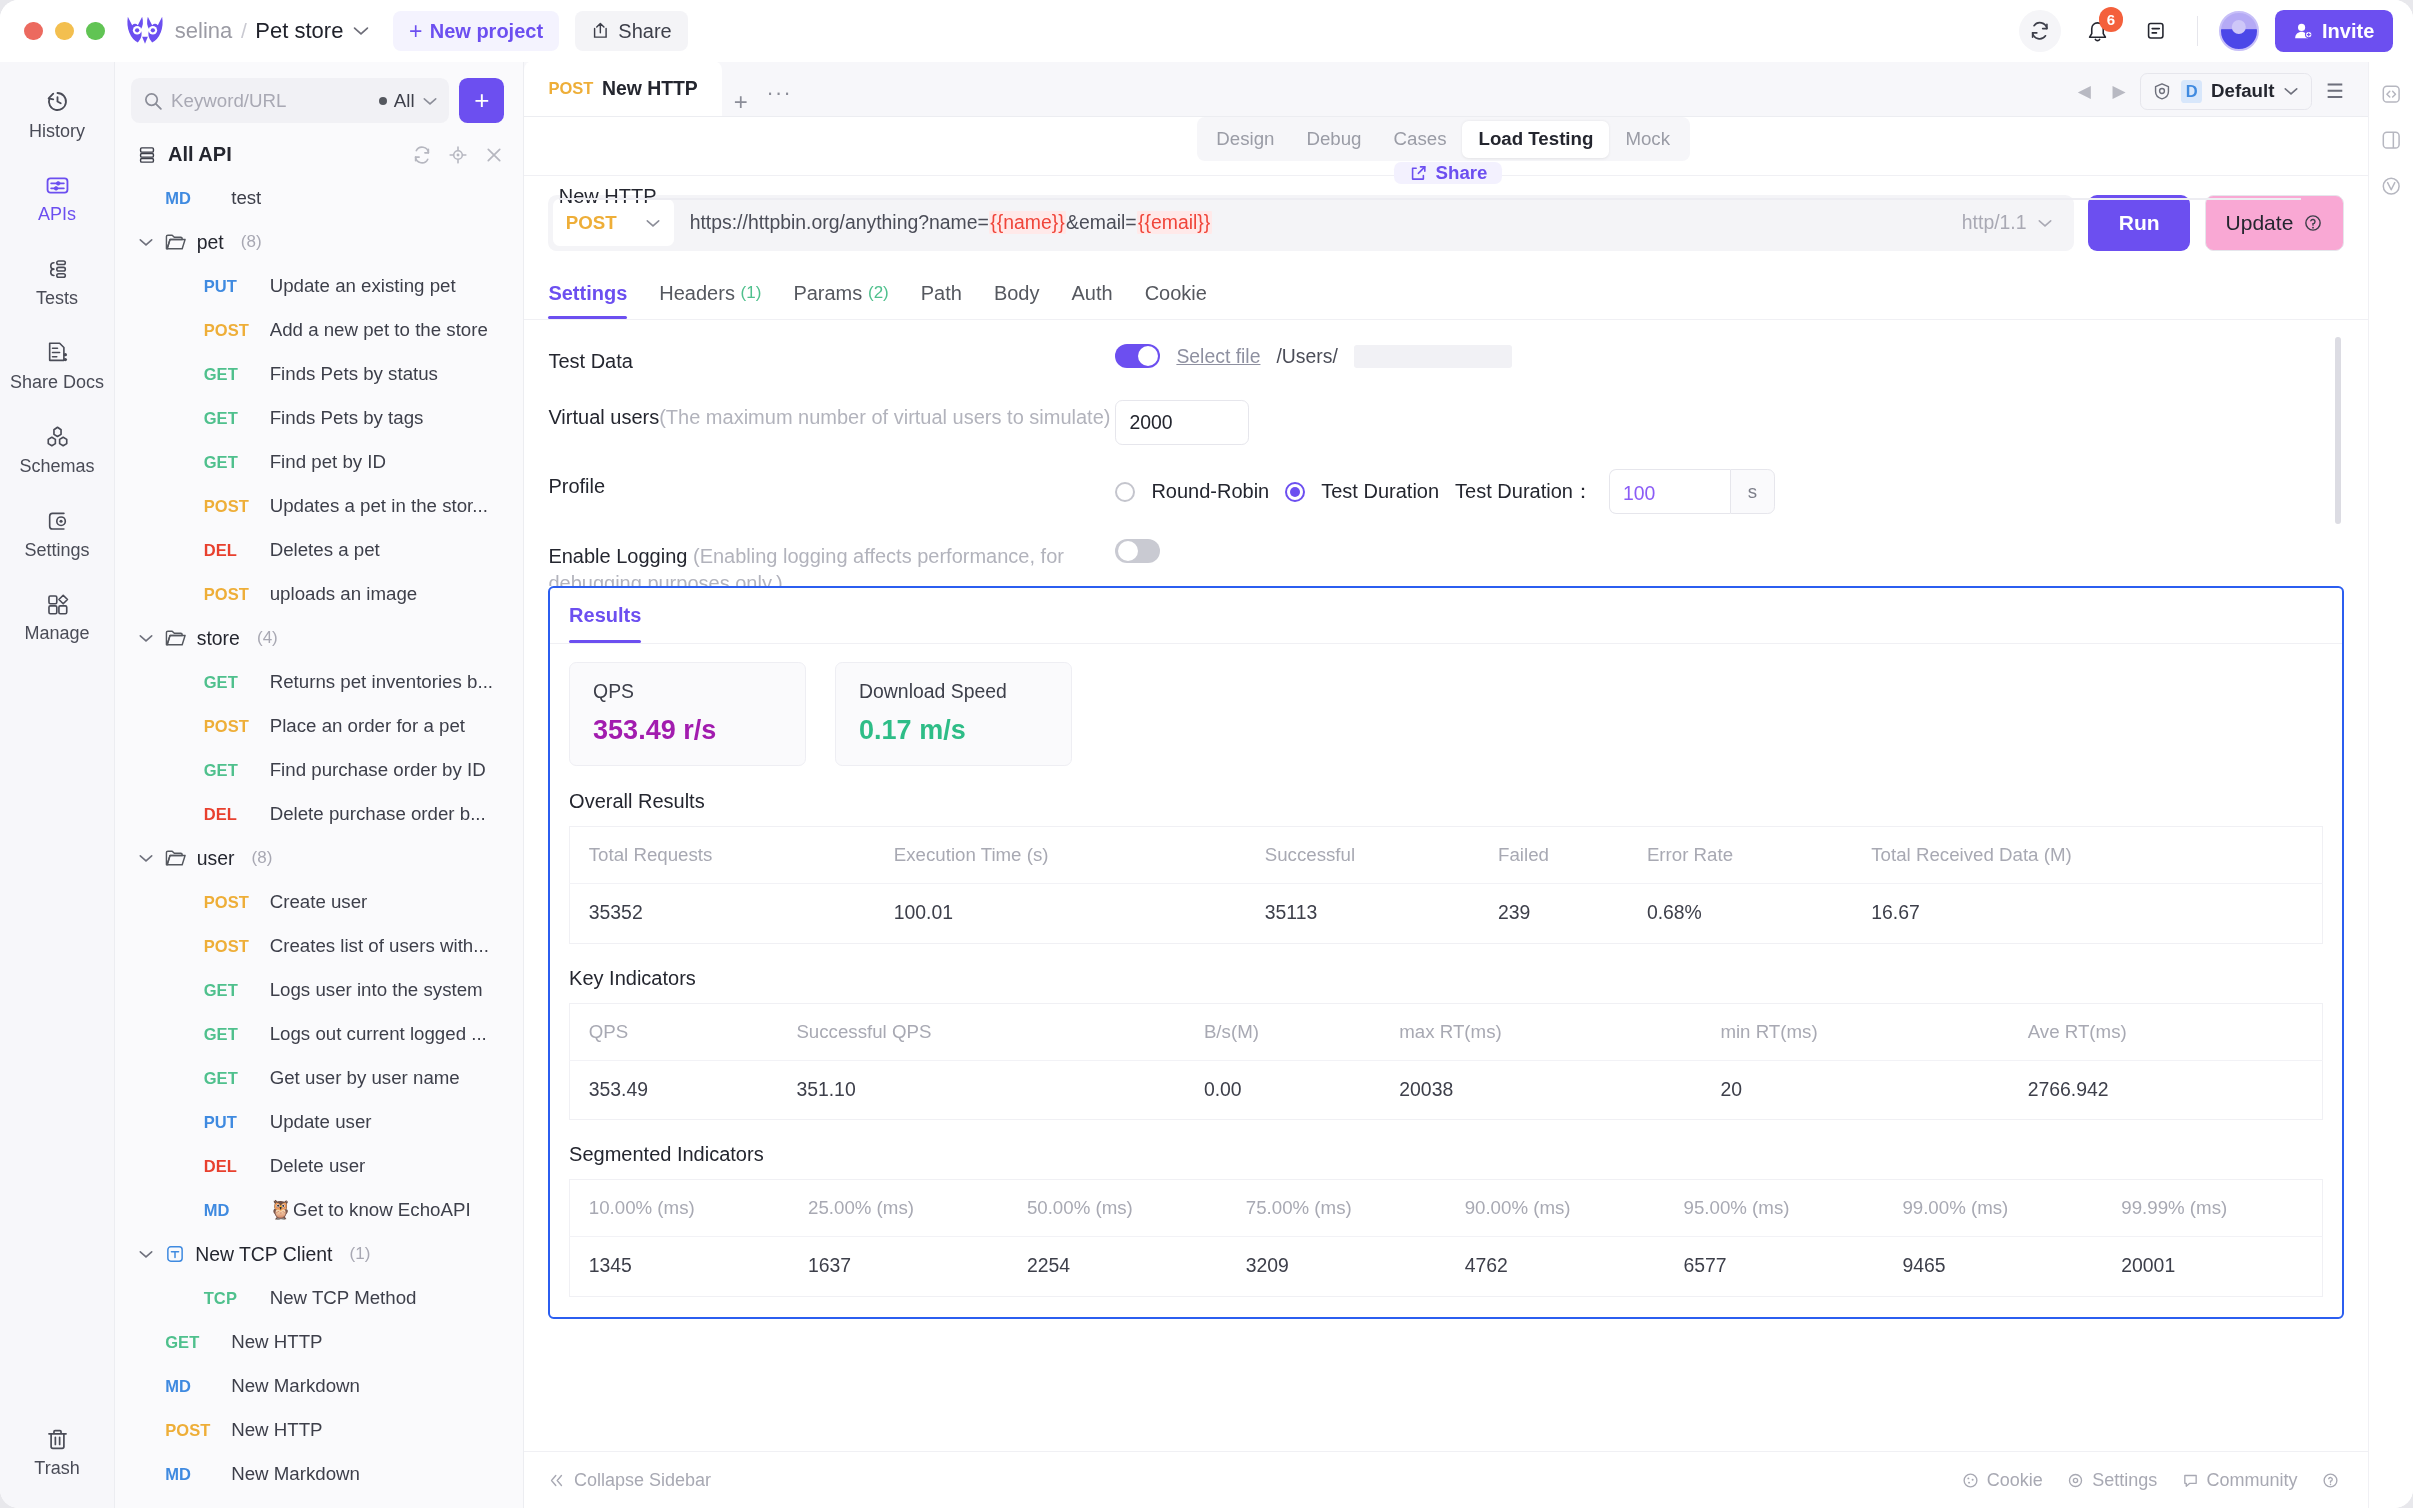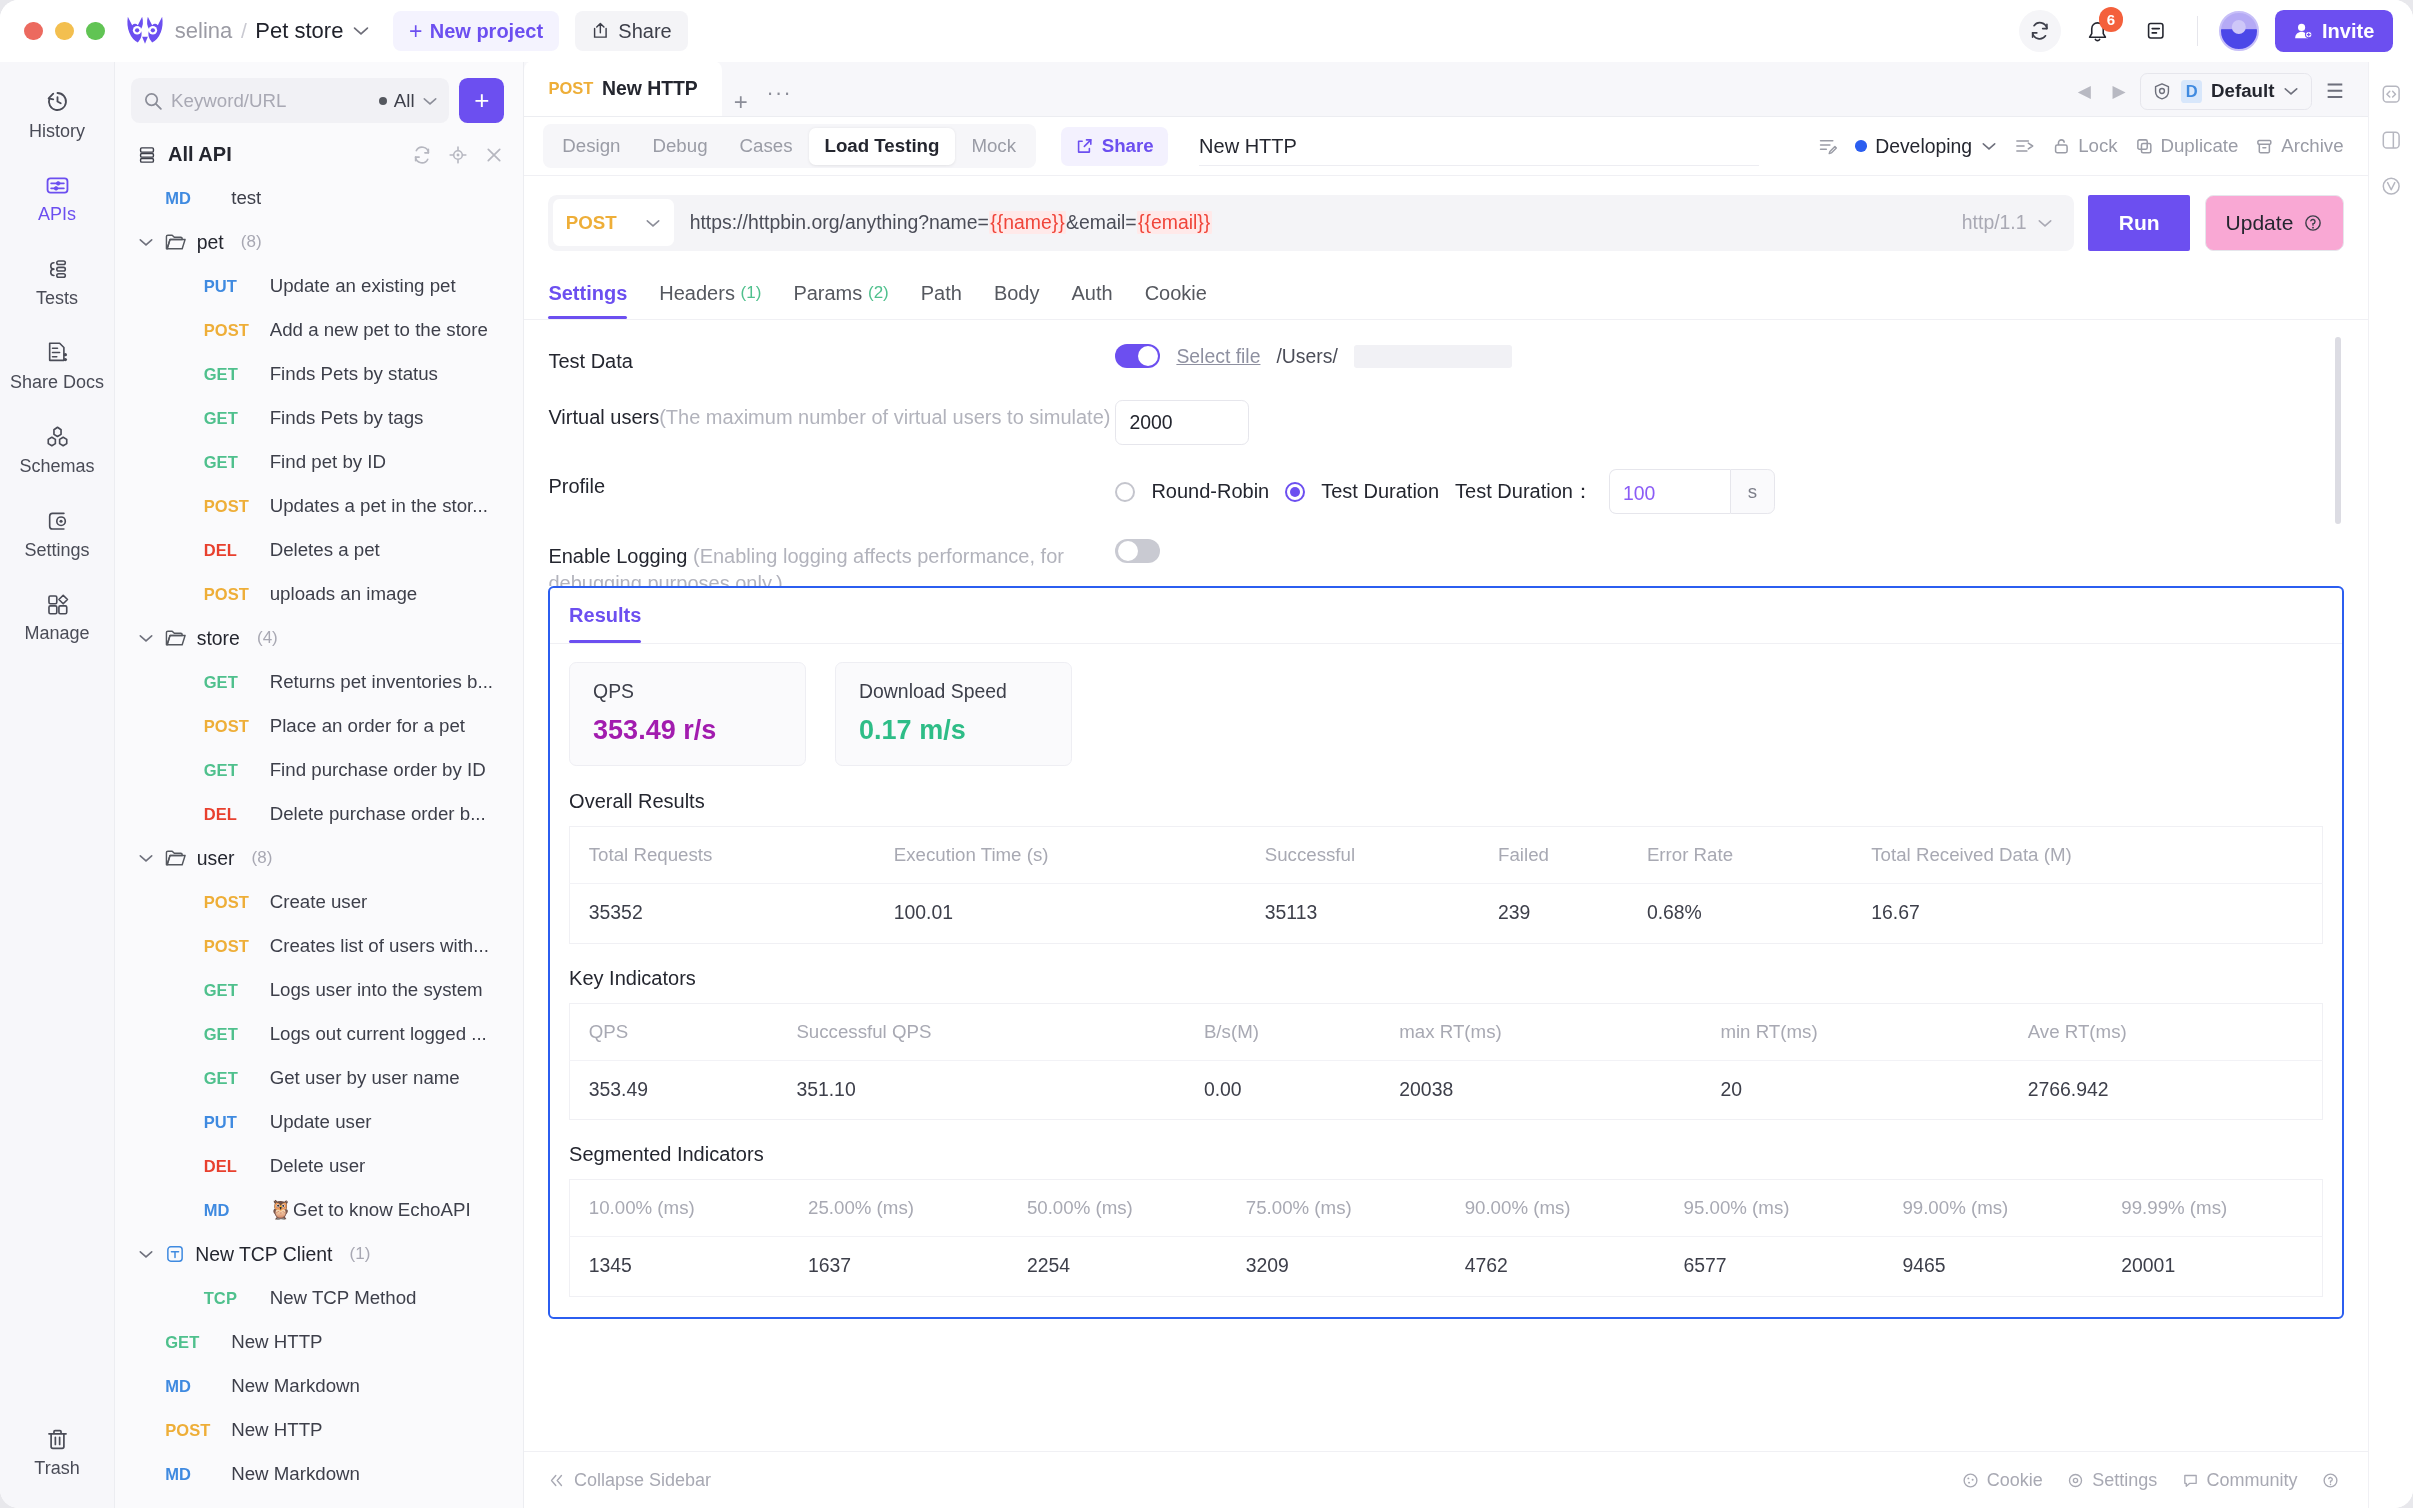--- a/index.html
+++ b/index.html
@@ -192,21 +192,21 @@
   .env-letter {
     background: #d8e7fb; color: #3f8ae0; font-size: 16.5px; font-weight: 700;
     width: 21.5px; height: 23px; display: flex; align-items: center; justify-content: center; border-radius: 3.6px;
   }
   .env-name { font-size: 18.7px; color: #24262f; font-weight: 600; }
   .ham { font-size: 20px; color: #6e707c; padding: 0 7.2px; cursor: pointer; }
 
   
   .subbar {
     height: 59px; min-height: 59px; display: flex; align-items: center;
-    padding: 0 24.4px 0 18.7px; gap: 15px; border-bottom: 1.4px solid #f0f0f4;
+    padding: 0 24.4px 0 18.7px; gap: 1px; border-bottom: 1.4px solid #f0f0f4; flex-direction: column;
   }
   .segctl { display: flex; background: #f6f6f9; border-radius: 8px; padding: 3.6px; }
   .seg {
     height: 37px; padding: 0 16px; border-radius: 6.5px;
     display: flex; align-items: center; font-size: 18.7px; color: #9a9ca6; cursor: pointer;
   }
   .seg.active { background: #fff; color: #24262f; font-weight: 600; box-shadow: 0 0.7px 2.9px rgba(0,0,0,.08); }
   .sharebtn2 {
     margin-left: 10px; height: 39px; border-radius: 7.2px; background: #f3f1fe;
     display: flex; align-items: center; gap: 8px; padding: 0 14.4px;
@@ -230,21 +230,21 @@
   .meth-select {
     width: 121px; height: 47px; background: #fff; border-radius: 6.5px;
     display: flex; align-items: center; justify-content: space-between;
     padding: 0 13px; cursor: pointer;
   }
   .meth-select .m { font-size: 18.7px; font-weight: 700; color: #eeae38; }
   .url-text { flex: 1; font-size: 19.4px; color: #4b4d58; padding-left: 16px; white-space: nowrap; overflow: hidden; }
   .var { background: #ffe9e9; color: #f0453a; border-radius: 2.9px; padding: 1.4px 1.4px; }
   .httpver { display: flex; align-items: center; gap: 10px; padding: 0 17px; font-size: 19.4px; color: #a9a9b4; cursor: pointer; }
   .run-btn {
-    width: 102px; height: 56px; border-radius: 2px; background: #6c4ff0;
+    width: 102px; height: 56px; border-radius: 9px; background: #6c4ff0;
     color: #fff; font-size: 21px; font-weight: 600;
     display: flex; align-items: center; justify-content: center; cursor: pointer;
   }
   .update-btn {
     height: 56px; border-radius: 8.6px; border: 1.4px solid #e6e6ec; background: #f9a8d4;
     display: flex; align-items: center; gap: 9.3px; padding: 0 20px;
     font-size: 21px; color: #24262f; cursor: pointer;
   }
 
   

